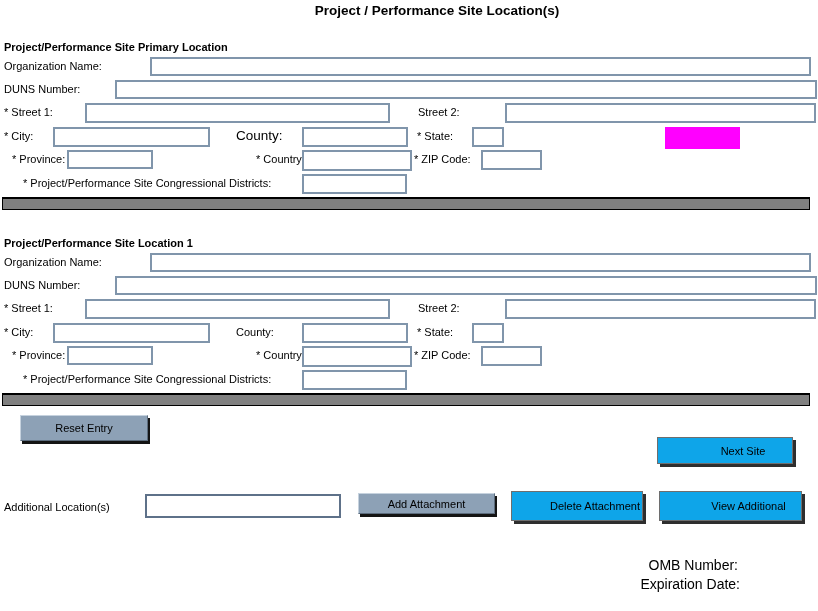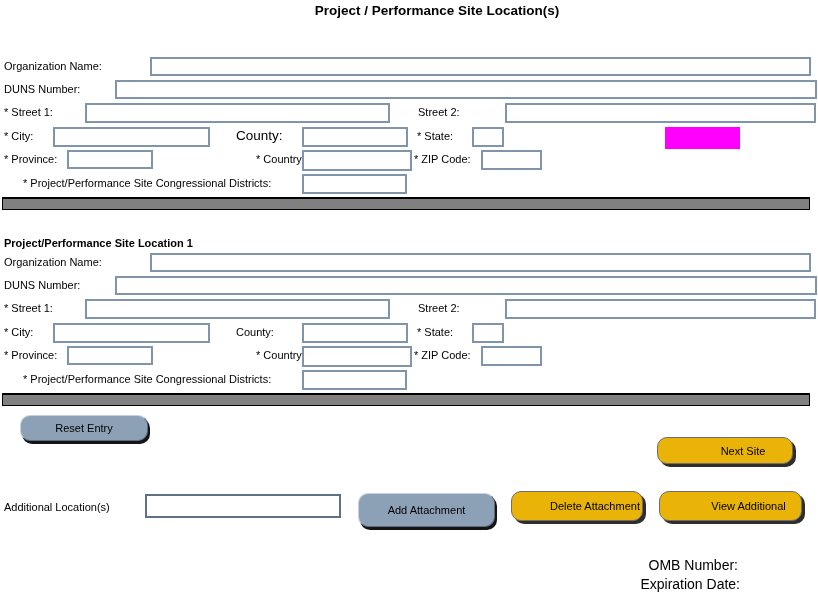--- a/index.html
+++ b/index.html
@@ -29,59 +29,60 @@
   .f-st2-label   { left:418px; top:65px;  }
   .f-st2         { left:505px; top:62px;  width:311px; height:20px; }
   .f-city-label  { left:4px;   top:89px;  }
   .f-city        { left:53px;  top:86px;  width:157px; height:20px; }
   .f-county-label{ left:236px; top:89px;  }
   .county-large  { font-size:13.5px; top:87px; }
   .f-county      { left:302px; top:86px;  width:106px; height:20px; }
   .f-state-label { left:417px; top:89px;  }
   .f-state       { left:472px; top:86px;  width:32px;  height:20px; }
   .f-highlight   { position:absolute; left:665px; top:86px; width:75px; height:22px; background:#ff00ff; }
-  .f-prov-label  { left:4px;   top:112px; }
+  .f-prov-label  { left:12px;   top:112px; }
   .f-prov        { left:67px;  top:109px; width:86px;  height:19px; }
   .f-country-label{ left:236px; top:112px;margin-left:20px; }
   .f-country     { left:302px; top:109px; width:110px; height:21px; }
   .f-zip-label   { left:414px; top:112px; }
   .f-zip         { left:481px; top:109px; width:61px;  height:20px; }
   .f-cong-label  { left:4px;   top:136px;margin-left:19px; }
   .f-cong        { left:302px; top:133px; width:105px; height:20px; }
   .bar { position:absolute; left:2px; top:156px; width:808px; height:13px;
          background:#808080; border:1px solid #000; border-top:2px solid #000; }
 
   .btn { position:absolute; display:flex; align-items:center; justify-content:center;
-         font-size:11px; white-space:nowrap; cursor:pointer;border-radius:10px; }
+         font-size:11px; white-space:nowrap; cursor:pointer; }
   .btn-steel { background:#8da1b6; border:1px solid #5c6c7d;
                border-top-color:#c6d2de; border-left-color:#c6d2de;
                box-shadow:2px 3px 0 #141414; }
-  .btn-white { background:#eab308; border:1px solid #6e6e6e; box-shadow:3px 3px 0 #2e2e2e;padding-left:36px; }
+  .btn-white { background:#0ea5e9; border:1px solid #6e6e6e; box-shadow:3px 3px 0 #2e2e2e;padding-left:36px; }
 
   #reset-entry { left:20px;  top:415px; width:128px; height:26px; }
   #next-site   { left:657px; top:437px; width:136px; height:27px; }
 
   #addl-label  { left:4px;   top:501px; }
   #addl-input  { left:145px; top:494px; width:196px; height:24px; border:2px solid #5e7189; }
-  #add-att     { left:358px; top:493px; width:137px; height:34px; }
+  #add-att     { left:358px; top:493px; width:137px; height:21px; }
   #del-att     { left:511px; top:491px; width:132px; height:30px; }
   #view-att    { left:659px; top:491px; width:143px; height:30px; }
 
   .footer-line { position:absolute; left:440px; width:298px; text-align:right; font-size:14px; }
   #omb-line { top:557px; }
   #exp-line { top:576px; width:300px; }
 </style>
 </head>
 <body>
 
 <div class="page">
 
   <div class="title">Project / Performance Site Location(s)</div>
 
   <div class="section sec-primary">
+    <div class="sec-header">Project/Performance Site Primary Location</div>
 
     <span class="label f-org-label">Organization Name:</span>
     <input type="text" class="field f-org" style="">
 
     <span class="label f-duns-label">DUNS Number:</span>
     <input type="text" class="field f-duns" style="">
 
     <span class="label f-st1-label">* Street 1:</span>
     <input type="text" class="field f-st1" style="">
     <span class="label f-st2-label">Street 2:</span>

